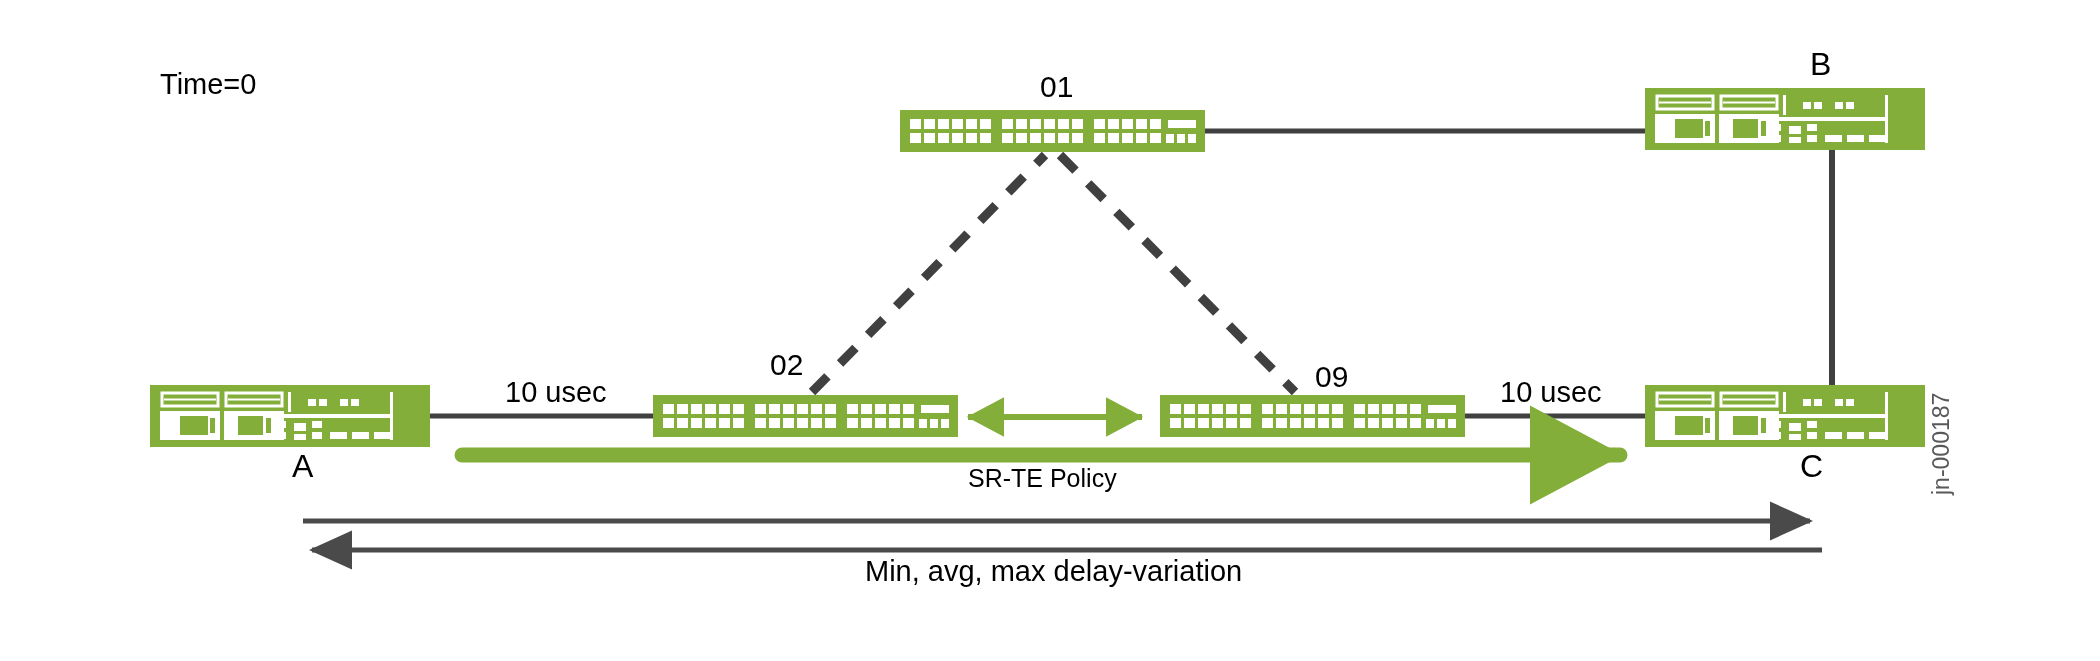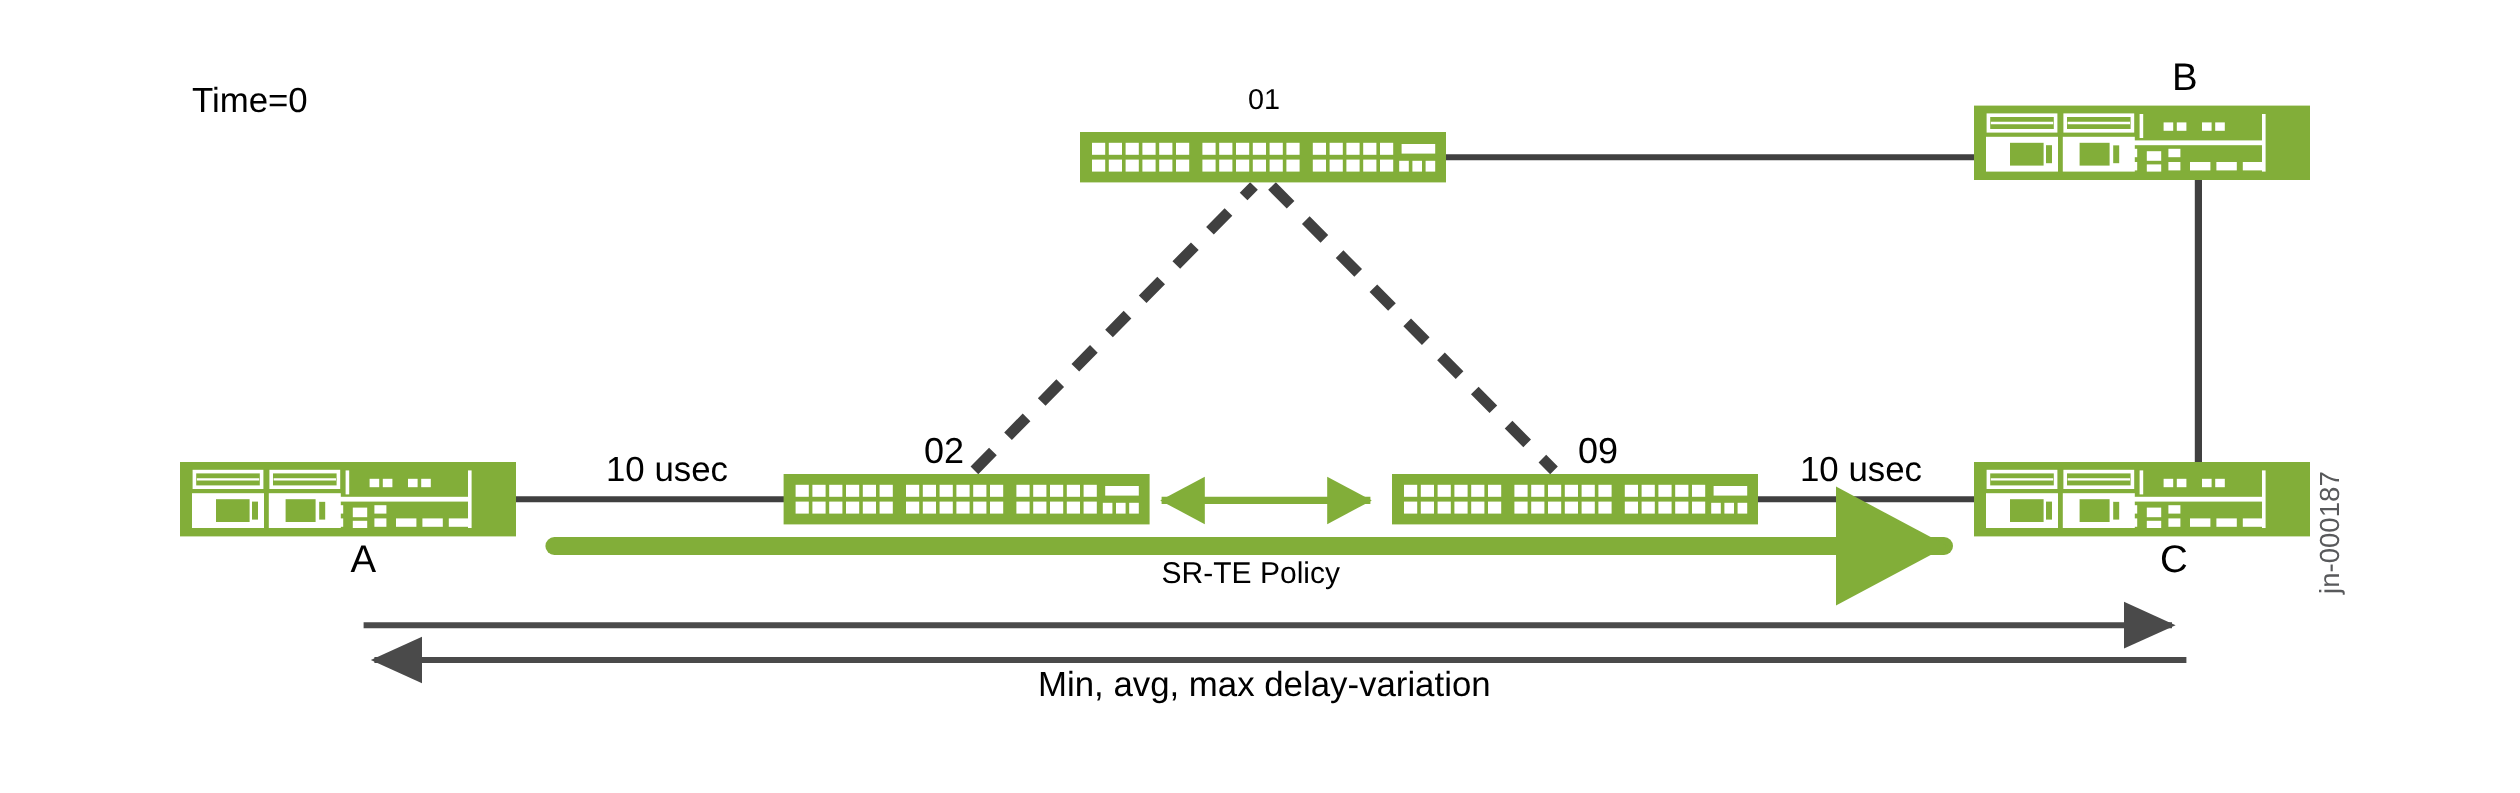--- a/index.html
+++ b/index.html
@@ -29,23 +29,23 @@
     height: 661px;
   }
   .lbl {
     position: absolute;
     color: #000000;
     font-family: "Liberation Sans", sans-serif;
     white-space: nowrap;
     line-height: 1;
   }
   .lbl-time   { left: 160px;  top: 70px;  font-size: 29px; }
-  .lbl-n02    { left: 1040px; top: 72px;  font-size: 24px; }
+  .lbl-n02    { left: 1040px; top: 72px;  font-size: 30px; }
   .lbl-nB     { left: 1810px; top: 48px;  font-size: 32px; }
-  .lbl-n01    { left: 770px;  top: 362px; font-size: 30px; }
+  .lbl-n01    { left: 770px;  top: 350px; font-size: 30px; }
   .lbl-n03    { left: 1315px; top: 362px; font-size: 30px; }
   .lbl-nA     { left: 292px;  top: 450px; font-size: 32px; }
   .lbl-nC     { left: 1800px; top: 450px; font-size: 32px; }
   .lbl-lat-l  { left: 505px;  top: 378px; font-size: 29px; }
   .lbl-lat-r  { left: 1500px; top: 378px; font-size: 29px; }
   .lbl-srte   { left: 968px;  top: 466px; font-size: 25px; }
   .lbl-delay  { left: 865px;  top: 557px; font-size: 29px; text-align: right; }
   .lbl-wm {
     left: 1930px; top: 495px;
     font-size: 23px;

